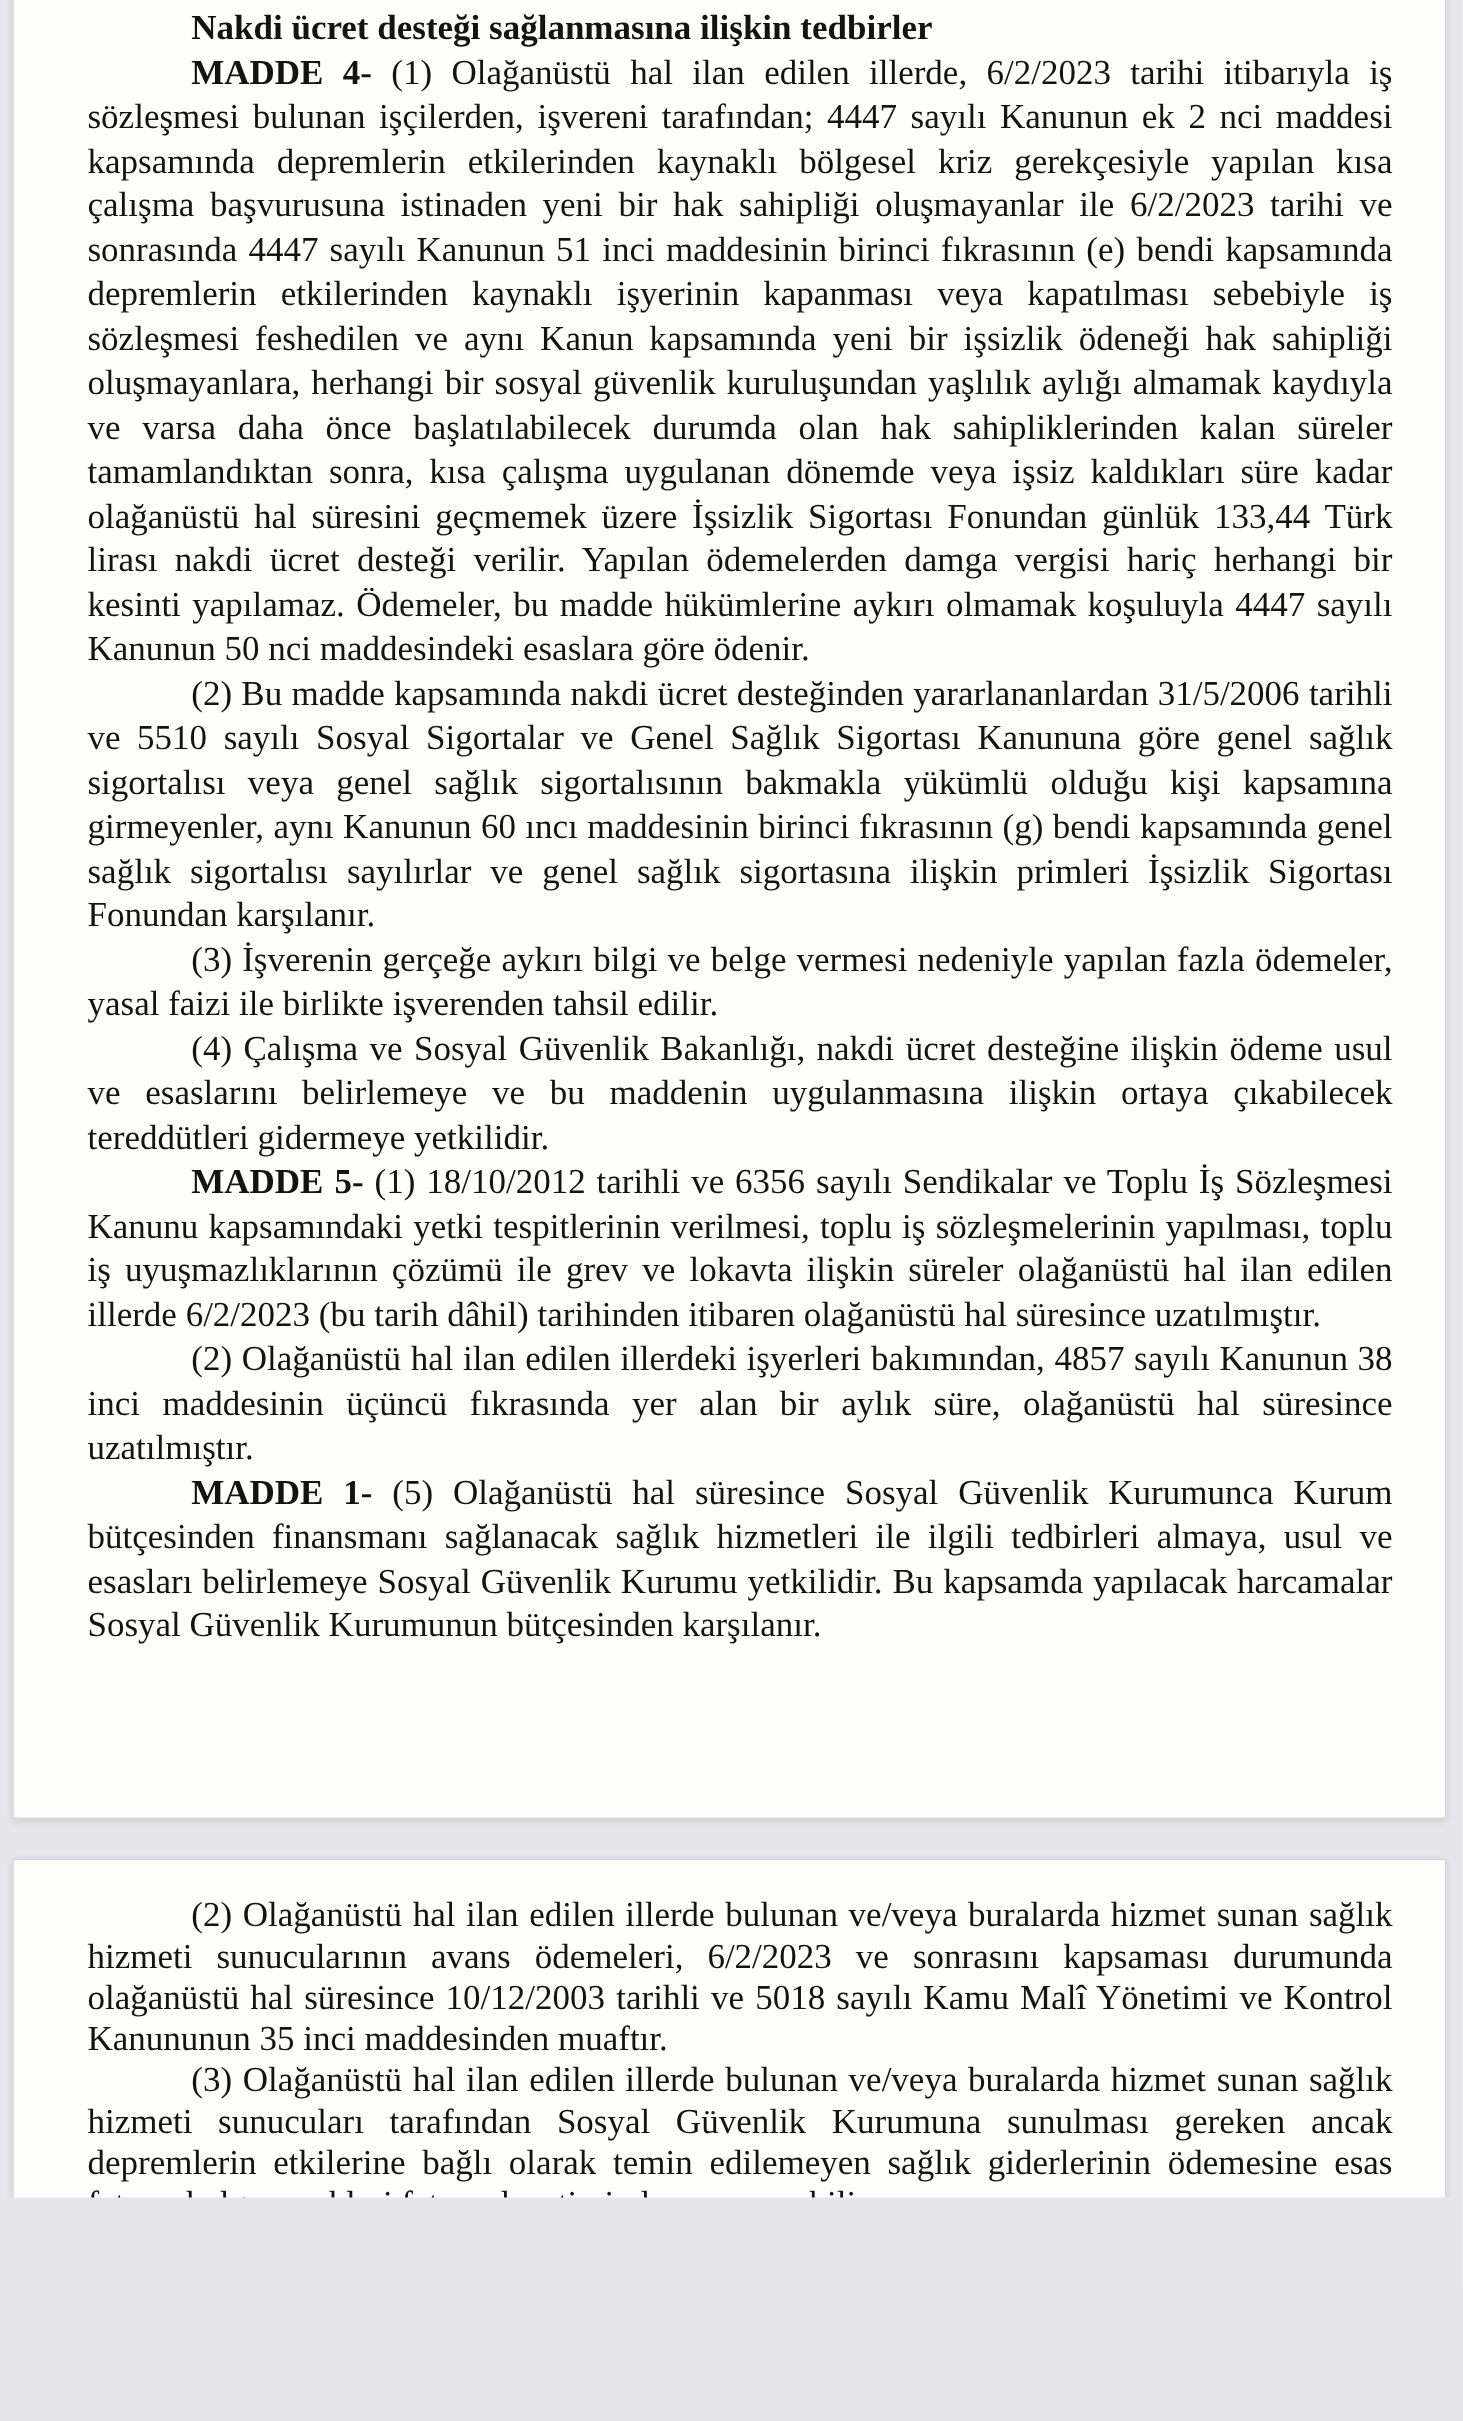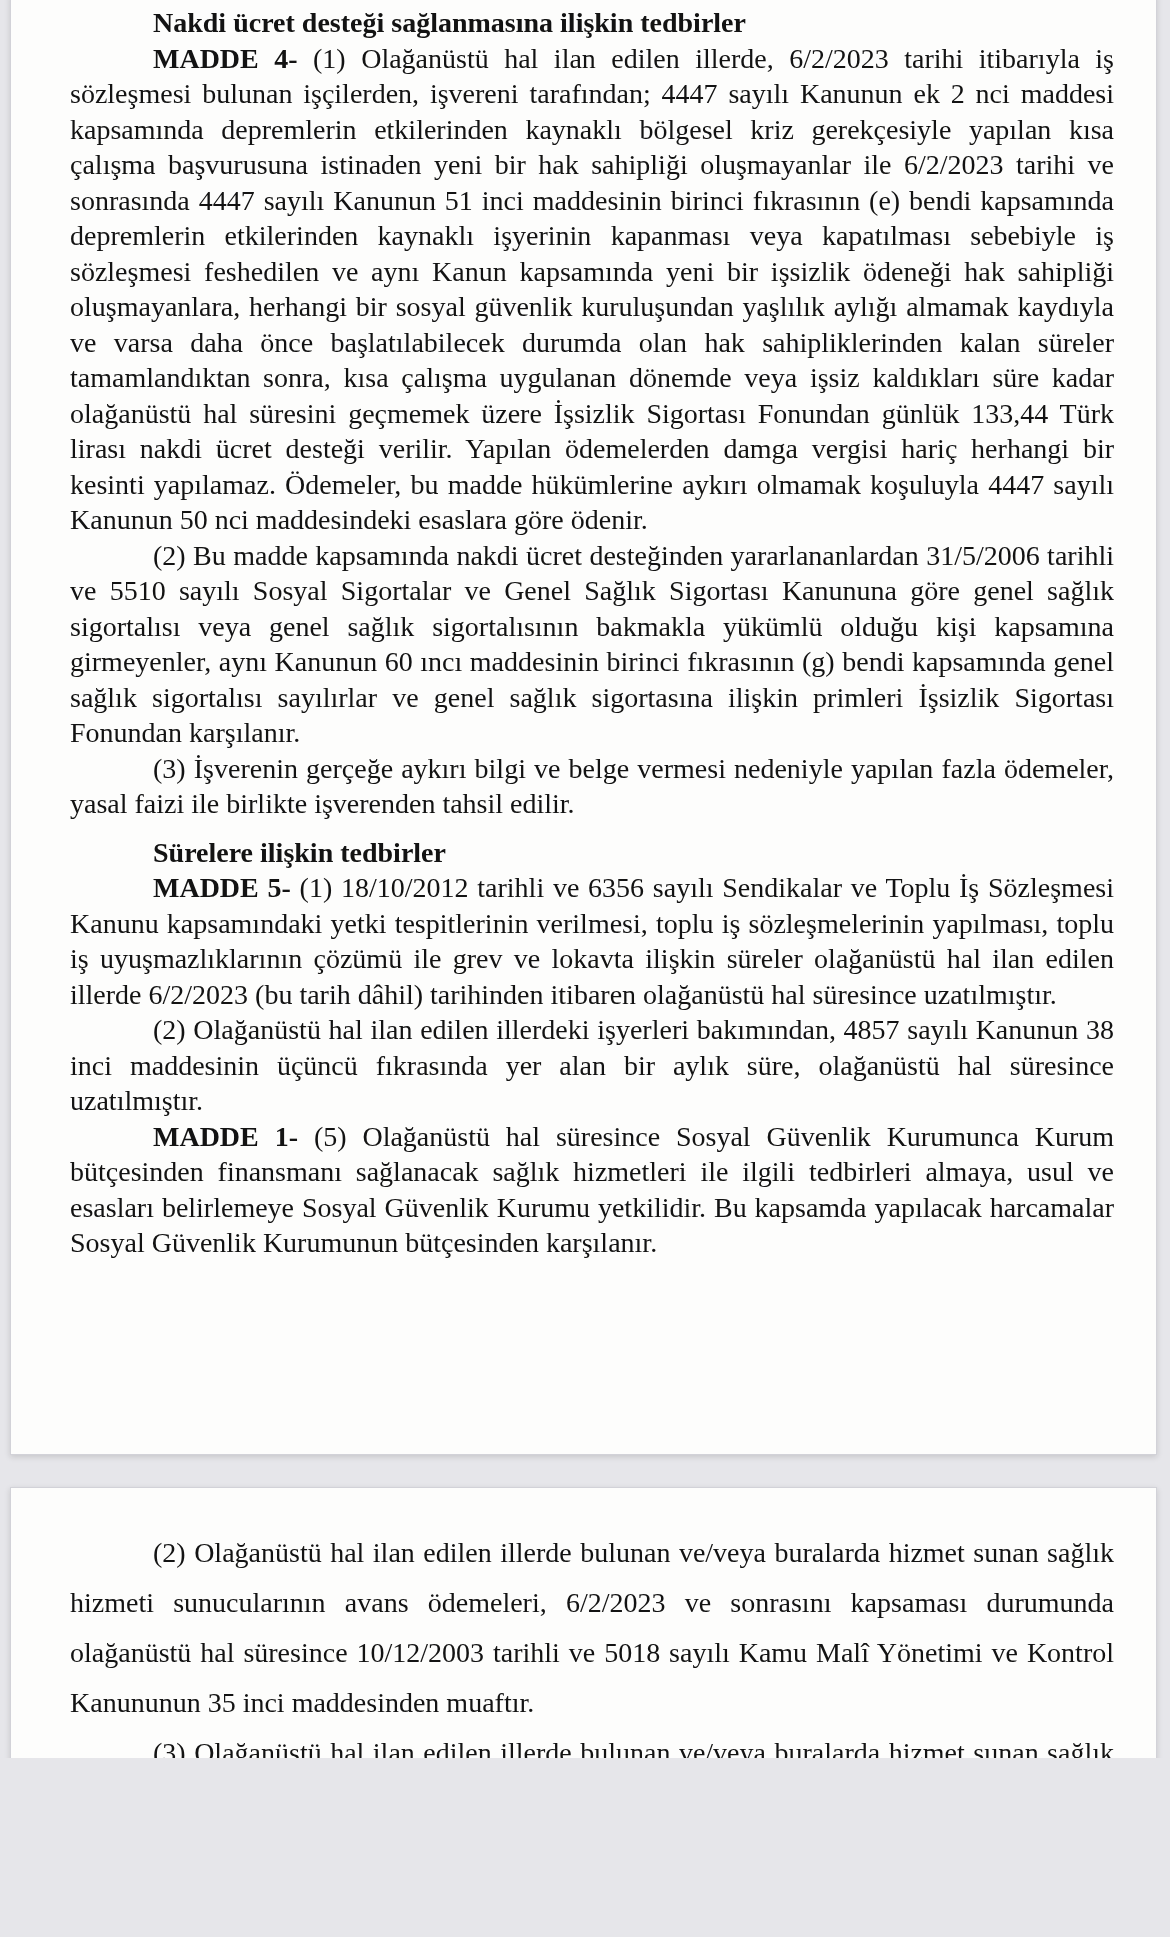--- a/index.html
+++ b/index.html
@@ -37,22 +37,22 @@
   }
   .content {
     font-family: "Liberation Serif", "DejaVu Serif", serif;
     font-size: 28px;
     line-height: 35.5px;
     color: #131313;
     text-align: justify;
     padding: 10px 42px 0 59px;
   }
   .page-2 .content {
-    padding-top: 40px;
-    line-height: 50px;
+    padding-top: 28px;
+    line-height: 33px;
   }
   .content p,
   .content h2 {
     margin: 0;
     text-indent: 83px;
     font-weight: normal;
   }
   .content h2 {
     font-size: 28px;
     font-weight: bold;
@@ -73,22 +73,22 @@
     <div class="content">
 
       <h2>Nakdi ücret desteği sağlanmasına ilişkin tedbirler</h2>
 
       <p><span class="lead">MADDE 4-</span> <span>(1) Olağanüstü hal ilan edilen illerde, 6/2/2023 tarihi itibarıyla iş sözleşmesi bulunan işçilerden, işvereni tarafından; 4447 sayılı Kanunun ek 2 nci maddesi kapsamında depremlerin etkilerinden kaynaklı bölgesel kriz gerekçesiyle yapılan kısa çalışma başvurusuna istinaden yeni bir hak sahipliği oluşmayanlar ile 6/2/2023 tarihi ve sonrasında 4447 sayılı Kanunun 51 inci maddesinin birinci fıkrasının (e) bendi kapsamında depremlerin etkilerinden kaynaklı işyerinin kapanması veya kapatılması sebebiyle iş sözleşmesi feshedilen ve aynı Kanun kapsamında yeni bir işsizlik ödeneği hak sahipliği oluşmayanlara, herhangi bir sosyal güvenlik kuruluşundan yaşlılık aylığı almamak kaydıyla ve varsa daha önce başlatılabilecek durumda olan hak sahipliklerinden kalan süreler tamamlandıktan sonra, kısa çalışma uygulanan dönemde veya işsiz kaldıkları süre kadar olağanüstü hal süresini geçmemek üzere İşsizlik Sigortası Fonundan günlük 133,44 Türk lirası nakdi ücret desteği verilir. Yapılan ödemelerden damga vergisi hariç herhangi bir kesinti yapılamaz. Ödemeler, bu madde hükümlerine aykırı olmamak koşuluyla 4447 sayılı Kanunun 50 nci maddesindeki esaslara göre ödenir.</span></p>
 
       <p>(2) Bu madde kapsamında nakdi ücret desteğinden yararlananlardan 31/5/2006 tarihli ve 5510 sayılı Sosyal Sigortalar ve Genel Sağlık Sigortası Kanununa göre genel sağlık sigortalısı veya genel sağlık sigortalısının bakmakla yükümlü olduğu kişi kapsamına girmeyenler, aynı Kanunun 60 ıncı maddesinin birinci fıkrasının (g) bendi kapsamında genel sağlık sigortalısı sayılırlar ve genel sağlık sigortasına ilişkin primleri İşsizlik Sigortası Fonundan karşılanır.</p>
 
       <p>(3) İşverenin gerçeğe aykırı bilgi ve belge vermesi nedeniyle yapılan fazla ödemeler, yasal faizi ile birlikte işverenden tahsil edilir.</p>
 
+      <p>(4) Çalışma ve Sosyal Güvenlik Bakanlığı, nakdi ücret desteğine ilişkin ödeme usul ve esaslarını belirlemeye ve bu maddenin uygulanmasına ilişkin ortaya çıkabilecek tereddütleri gidermeye yetkilidir.</p>
 
-      <h2 class="spaced">Sürelere ilişkin tedbirler</h2>
 
       <p><span class="lead">MADDE 5-</span> <span>(1) 18/10/2012 tarihli ve 6356 sayılı Sendikalar ve Toplu İş Sözleşmesi Kanunu kapsamındaki yetki tespitlerinin verilmesi, toplu iş sözleşmelerinin yapılması, toplu iş uyuşmazlıklarının çözümü ile grev ve lokavta ilişkin süreler olağanüstü hal ilan edilen illerde 6/2/2023 (bu tarih dâhil) tarihinden itibaren olağanüstü hal süresince uzatılmıştır.</span></p>
 
       <p>(2) Olağanüstü hal ilan edilen illerdeki işyerleri bakımından, 4857 sayılı Kanunun 38 inci maddesinin üçüncü fıkrasında yer alan bir aylık süre, olağanüstü hal süresince uzatılmıştır.</p>
 
 
       <p><span class="lead">MADDE 1-</span> <span>(5) Olağanüstü hal süresince Sosyal Güvenlik Kurumunca Kurum bütçesinden finansmanı sağlanacak sağlık hizmetleri ile ilgili tedbirleri almaya, usul ve esasları belirlemeye Sosyal Güvenlik Kurumu yetkilidir. Bu kapsamda yapılacak harcamalar Sosyal Güvenlik Kurumunun bütçesinden karşılanır.</span></p>
 
     </div>
   </div>

